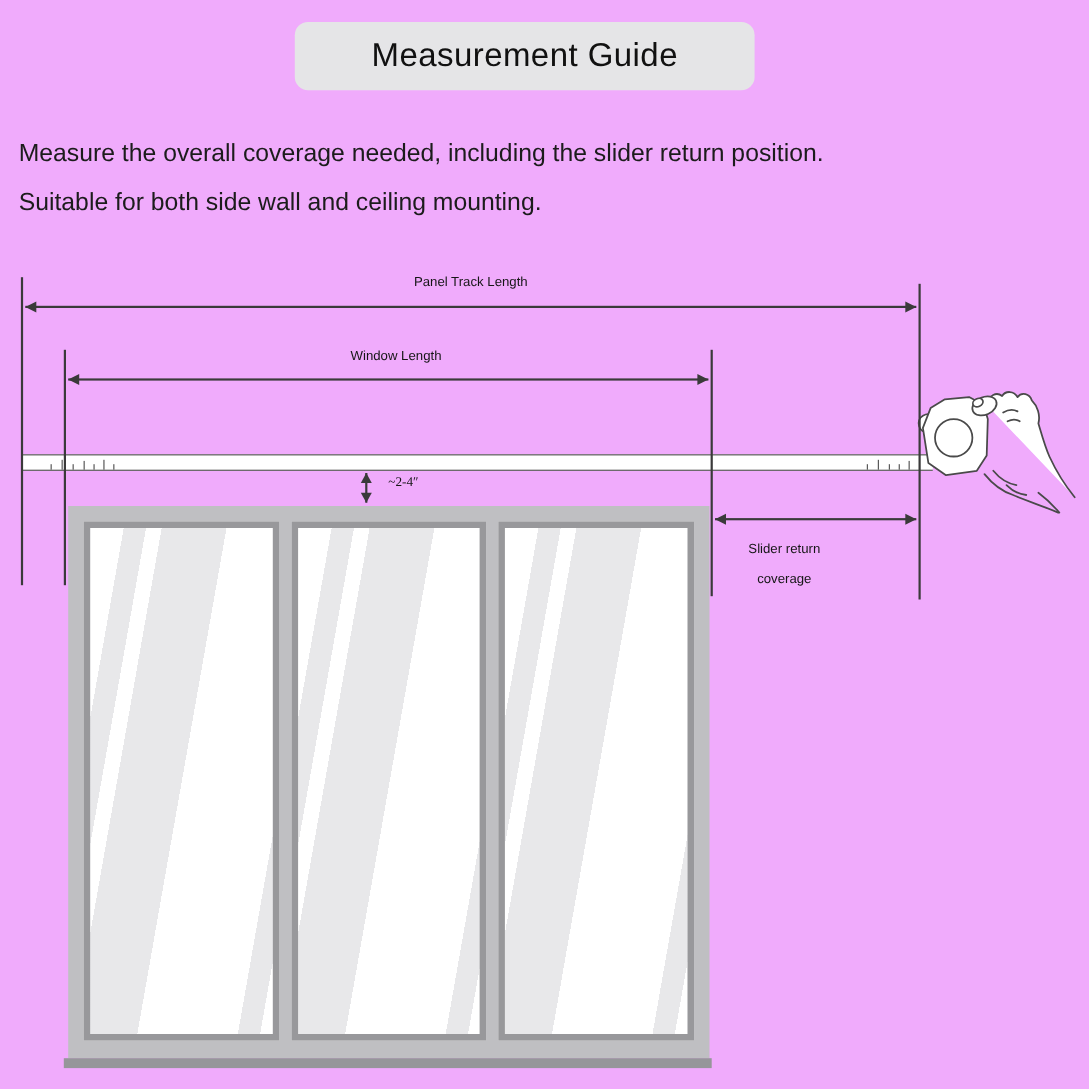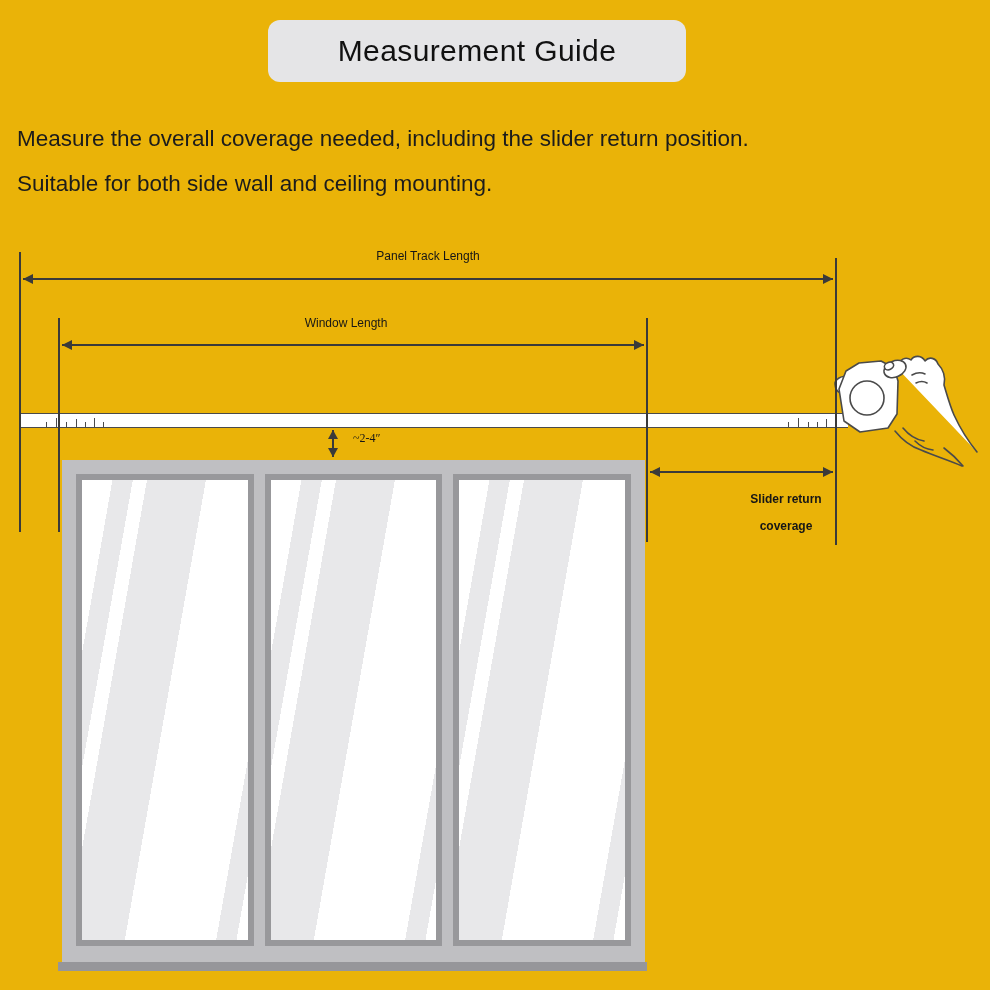--- a/index.html
+++ b/index.html
@@ -1,17 +1,17 @@
 <!DOCTYPE html>
 <html><head>
 <meta charset="utf-8">
 <style>
   html,body{margin:0;padding:0;background:#fff;}
   .canvas{
-    position:relative;width:990px;height:990px;background:#eab308;overflow:hidden;
+    position:relative;width:990px;height:990px;background:#f0abfc;overflow:hidden;
     font-family:"Liberation Sans","DejaVu Sans",sans-serif;color:#1c1c1c;
   }
   
   .title-pill{
     position:absolute;left:268px;top:20px;width:418px;height:62px;
     background:#e5e5e7;border-radius:12px;
     display:flex;align-items:center;justify-content:center;
     font-size:30px;letter-spacing:.4px;color:#111;
   }
   
@@ -69,21 +69,21 @@
   <div class="desc l1">Measure the overall coverage needed, including the slider return position.</div>
 
   <div class="vline" style="left:19.3px;top:252px;height:280px;"></div>
   <div class="vline" style="left:835.3px;top:258px;height:287px;z-index:5;"></div>
   <div class="vline" style="left:58.3px;top:318px;height:214px;"></div>
   <div class="vline" style="left:646.3px;top:318px;height:224px;"></div>
 
   <div class="dim-label" style="left:428px;top:249px;">Panel Track Length</div>
   <div class="h-dim" style="left:23px;top:278.3px;width:810px;"></div>
 
-  <div class="dim-label" style="left:346px;top:316px;">Window Length</div>
+  <div class="dim-label" style="left:360px;top:316px;">Window Length</div>
   <div class="h-dim" style="left:62px;top:344.3px;width:582px;"></div>
 
   <div class="tape-band">
     <div class="tick" style="left:26px;height:5px;"></div>
     <div class="tick" style="left:36px;height:9px;"></div>
     <div class="tick" style="left:46px;height:5px;"></div>
     <div class="tick" style="left:56px;height:8px;"></div>
     <div class="tick" style="left:65px;height:5px;"></div>
     <div class="tick" style="left:74px;height:9px;"></div>
     <div class="tick" style="left:83px;height:5px;"></div>
@@ -98,21 +98,21 @@
   <div class="dim-label left-anchor" style="left:353px;top:431px;">~2-4″</div>
 
   <div class="window">
     <div class="pane"></div>
     <div class="pane"></div>
     <div class="pane"></div>
   </div>
   <div class="sill"></div>
 
   <div class="h-dim" style="left:650px;top:471.3px;width:183px;"></div>
-  <div class="dim-label center-lines" style="left:786px;top:486px;font-weight:bold;">
+  <div class="dim-label center-lines" style="left:713px;top:486px;">
     <div>Slider return</div>
     <div>coverage</div>
   </div>
 
   <svg class="tape-svg" viewBox="815 350 180 130" xmlns="http://www.w3.org/2000/svg">
     <g fill="none" stroke="#4a4a4a" stroke-width="1.6" stroke-linecap="round" stroke-linejoin="round">
 
       <path d="M 844 393 c -9 1 -12 -11 -5 -15 c 5 -3 10 -1 12 3" fill="#ffffff"></path>
 
       <path fill="#ffffff" d="M 897 368

